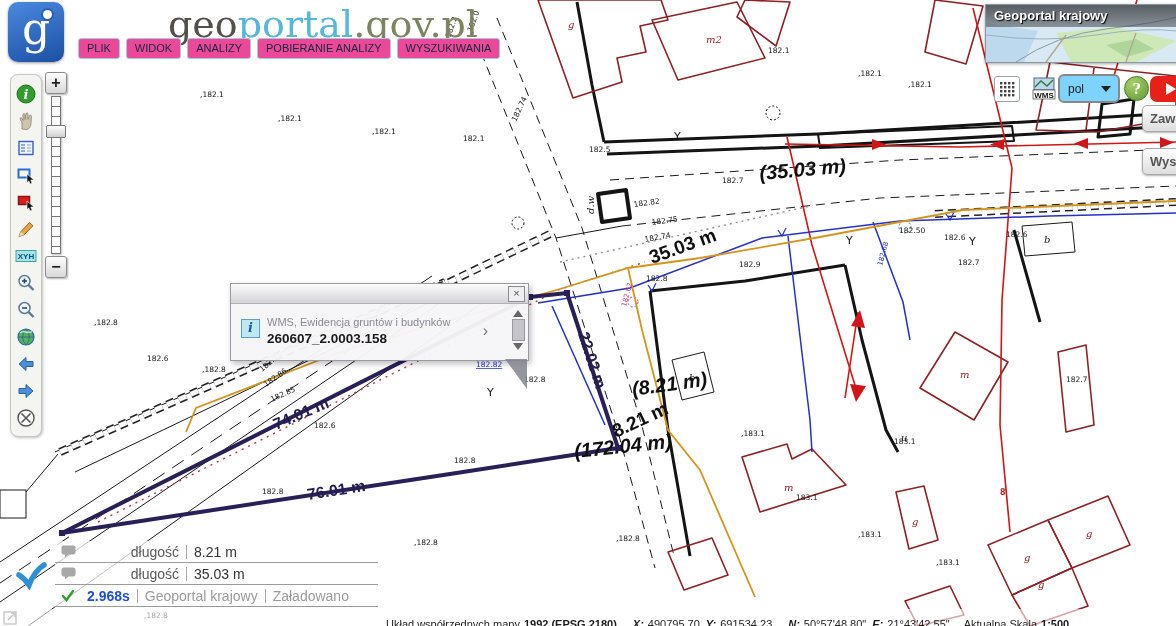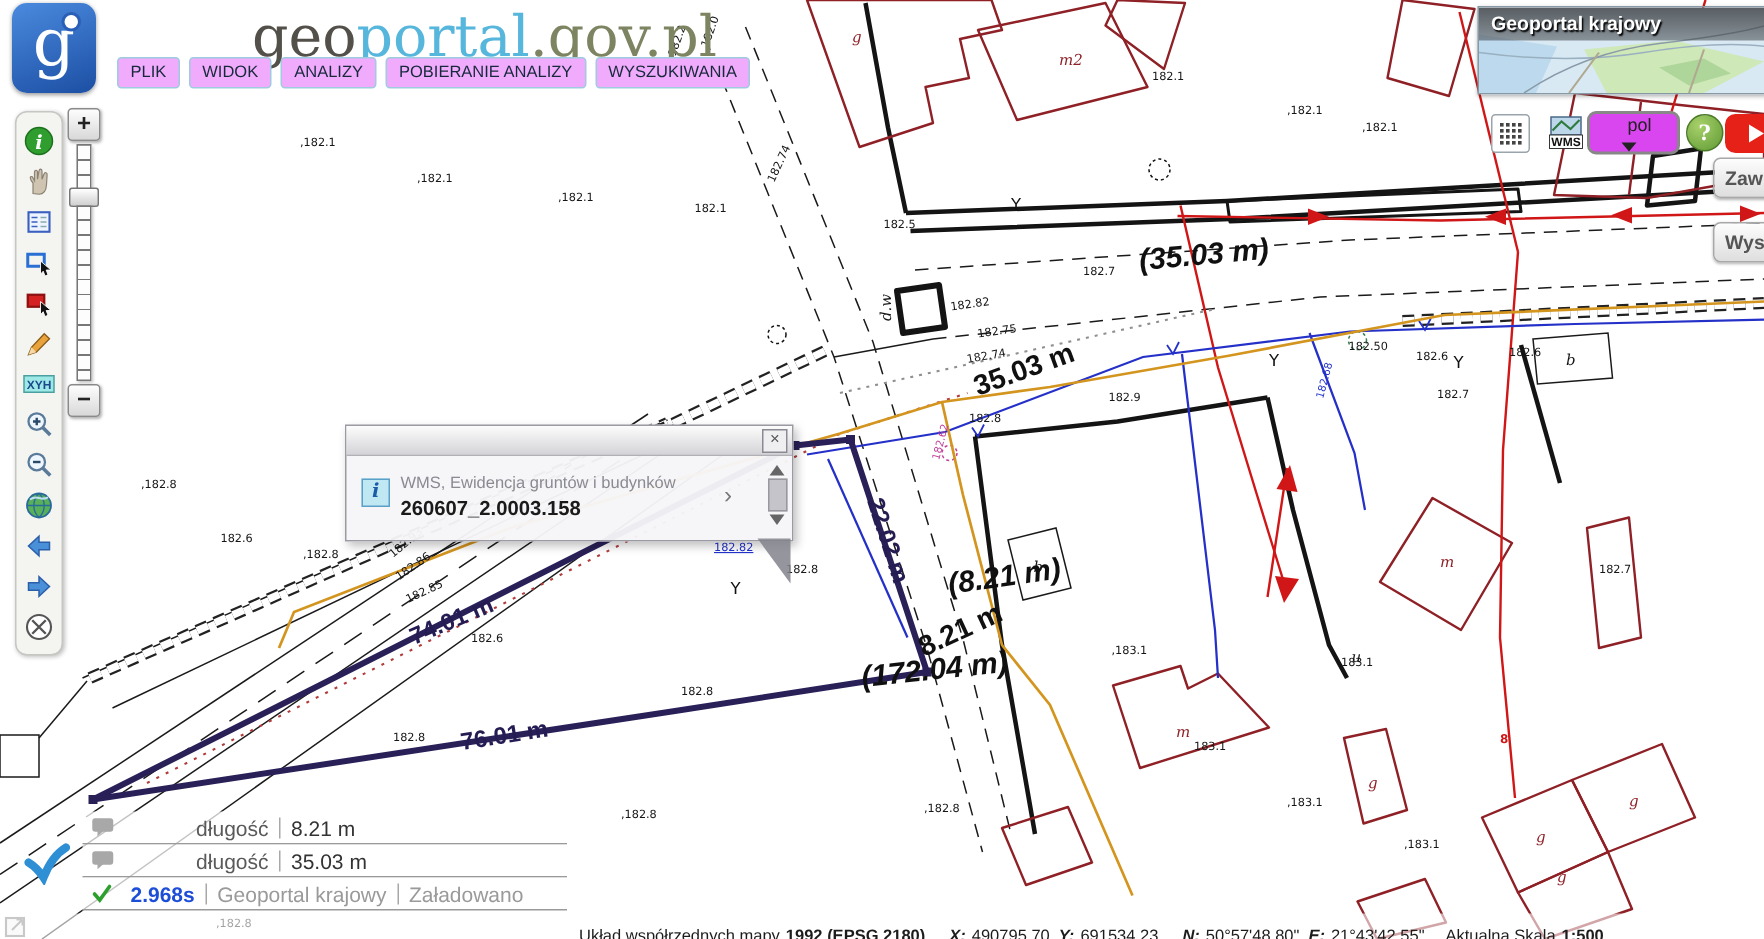--- a/index.html
+++ b/index.html
@@ -26,21 +26,21 @@
         background:linear-gradient(160deg,#4a8ade,#1c4fa4);display:flex;align-items:center;justify-content:center;
         box-shadow:0 1px 3px rgba(0,0,0,.4);}
   #logo span{color:#fff;font-family:"DejaVu Serif",serif;font-size:44px;line-height:1;margin-top:-6px;}
   #logo i{position:absolute;right:12px;top:8px;width:9px;height:9px;border-radius:50%;
           background:#fff;box-shadow:0 0 0 2px #2a5fb8;}
   #site-title{position:absolute;left:168px;top:2px;font-family:"DejaVu Serif",serif;font-size:38px;letter-spacing:0;}
   #site-title .t-geo{color:#53504a;}
   #site-title .t-portal{color:#56b6dc;}
   #site-title .t-suffix{color:#7d8461;}
   #menu{position:absolute;left:78px;top:38px;display:flex;gap:6px;}
-  #menu .menu-btn{background:#f0abfc;border:1px solid #9ecbe0;border-radius:3px;color:#16293b;
+  #menu .menu-btn{background:#ec4899;border:1px solid #9ecbe0;border-radius:3px;color:#16293b;
         font-size:11px;padding:3px 8px 4px;cursor:pointer;white-space:nowrap;}
 
   
   #toolbar{position:absolute;left:10px;top:74px;width:30px;padding:5px 0;background:#f4f4f1;
         border:1px solid #c6c6c2;border-radius:8px;box-shadow:1px 1px 3px rgba(0,0,0,.25);
         display:flex;flex-direction:column;align-items:center;}
   #toolbar .tool{width:22px;height:27px;display:flex;align-items:center;justify-content:center;cursor:pointer;}
 
   
   #slider{position:absolute;left:45px;top:72px;width:22px;}
@@ -58,22 +58,22 @@
   #overview{position:absolute;left:985px;top:4px;width:191px;height:57px;border:1px solid #8899a6;
         overflow:hidden;cursor:pointer;box-shadow:0 1px 3px rgba(0,0,0,.35);}
   #overview-label{position:absolute;left:0;top:0;right:0;height:22px;line-height:22px;padding-left:8px;
         background:linear-gradient(rgba(70,74,78,.88),rgba(70,74,78,.55));color:#fff;font-weight:bold;
         font-size:13px;text-shadow:1px 1px 1px #000;}
 
   
   #grid-btn{position:absolute;left:994px;top:76px;width:24px;height:24px;background:#fff;border:1px solid #9aa4ac;
         border-radius:3px;display:flex;align-items:center;justify-content:center;cursor:pointer;}
   #wms-btn{position:absolute;left:1031px;top:77px;cursor:pointer;text-decoration:underline;}
-  #lang-select{position:absolute;left:1058px;top:74px;width:58px;height:25px;background:#d946ef;border:2px solid #888;
-        border-radius:6px;display:flex;align-items:center;cursor:pointer;flex-direction:column;}
+  #lang-select{position:absolute;left:1058px;top:74px;width:58px;height:25px;background:#7dd3fc;border:2px solid #888;
+        border-radius:6px;display:flex;align-items:center;cursor:pointer;}
   #lang-select span{font-size:12px;color:#222;margin-left:8px;flex:1;}
   #lang-select .caret{width:0;height:0;border-left:5px solid transparent;border-right:5px solid transparent;
         border-top:6px solid #222;margin-right:7px;}
   #help-btn{position:absolute;left:1124px;top:76px;width:23px;height:23px;border-radius:50%;
         background:radial-gradient(circle at 35% 30%,#a8d06a,#5f9a34);border:1px solid #4a7a28;color:#fff;
         font-weight:bold;font-size:14px;display:flex;align-items:center;justify-content:center;cursor:pointer;
         font-family:"DejaVu Serif",serif;}
   #yt-btn{position:absolute;left:1150px;top:76px;width:40px;height:26px;background:#e62117;border-radius:7px;
         display:flex;align-items:center;justify-content:center;cursor:pointer;}
   #yt-btn .yt-tri{width:0;height:0;border-top:6px solid transparent;border-bottom:6px solid transparent;

